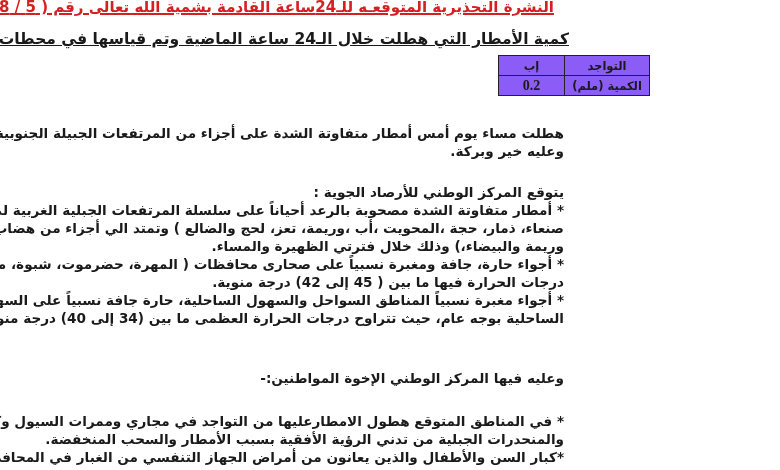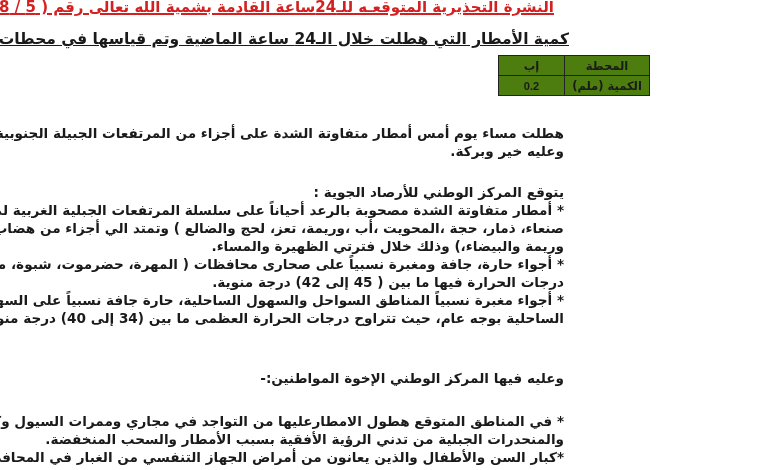--- a/index.html
+++ b/index.html
@@ -48,31 +48,31 @@
     }
     table.rain-table {
       position: absolute;
       top: 55px;
       left: 498px;
       width: 152px;
       border-collapse: collapse;
       direction: rtl;
     }
     table.rain-table td {
-      background: #4d7c0f;
+      background: #8b5cf6;
       border: 1.5px solid #222;
       height: 17px;
       padding: 1px 4px;
       text-align: center;
       font-size: 11.5px;
       font-weight: bold;
       line-height: 16px;
     }
     table.rain-table td.station-col { width: 76px; }
-    table.rain-table td.value-cell { font-family: Liberation Sans, sans-serif; font-size: 11px; }
+    table.rain-table td.value-cell { font-family: Liberation Serif, serif; font-size: 14px; }
     .para {
       position: absolute;
       right: 120px;
       width: 640px;
       font-size: 13.6px;
       font-weight: bold;
       line-height: 18px;
       text-align: justify;
       text-align-last: right;
     }
@@ -87,21 +87,21 @@
 
 <div class="page">
 
   <div class="bulletin-title">النشرة التحذيرية المتوقعـه للـ24ساعة القادمة بشمية الله تعالى رقم ( 5 / 8 )</div>
 
   <div class="rain-heading">كمية الأمطار التي هطلت خلال الـ24   ساعة الماضية وتم قياسها في محطات الرصد الجوي :</div>
 
   <table class="rain-table">
     <tbody>
         <tr>
-      <td class="station-col">المحطة</td>
+      <td class="station-col">التواجد</td>
       <td>إب</td>
     </tr>
     <tr>
       <td class="station-col">الكمية (ملم)</td>
       <td class="value-cell">0.2</td>
     </tr>
   </tbody>
     </table>
 
   <div class="para p1">

